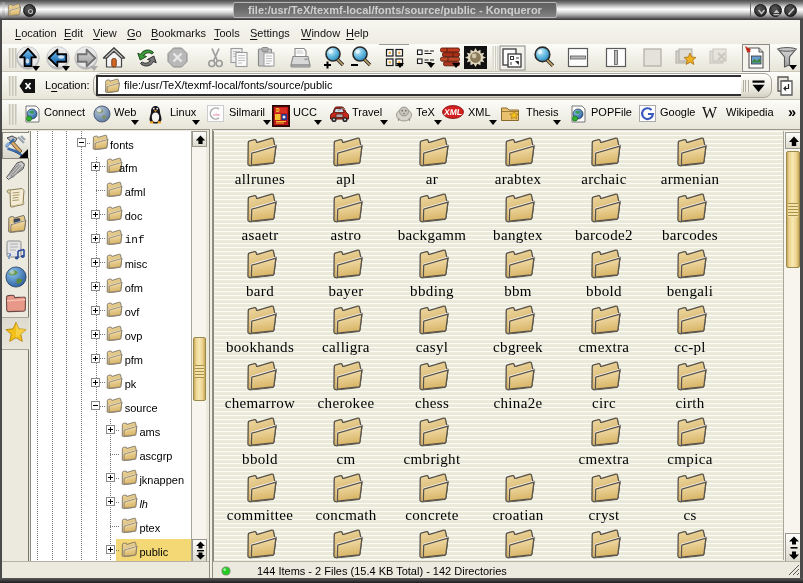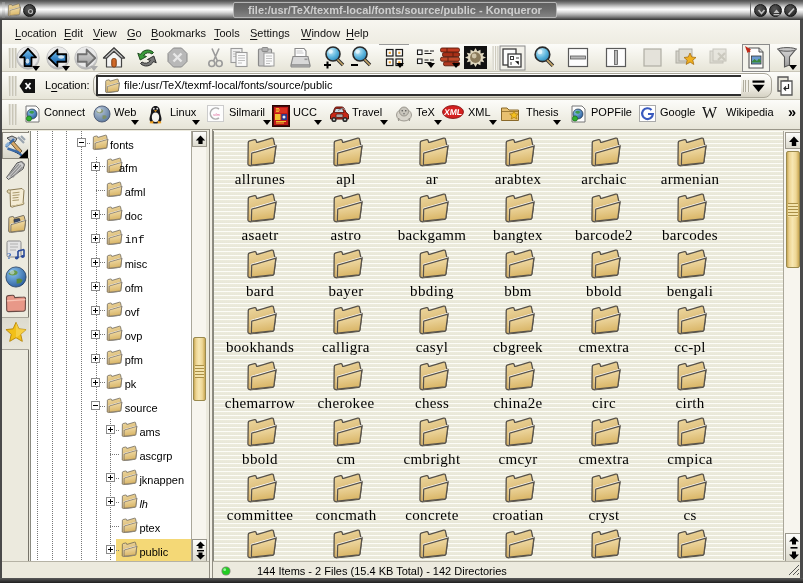--- a/index.html
+++ b/index.html
@@ -972,27 +972,20 @@
 <path d="M7.4,16.6 L30.8,9.9 L28.9,25.7 C28.8,26.5 28.3,26.9 27.5,27.0 L7.5,29.2 Z" fill="#ffffff"></path>
 <path d="M8.3,17.8 L30.7,11.3 L28.9,25.6 C28.85,26.2 28.4,26.6 27.8,26.7 L8.0,28.9 Z" fill="url(#fgf)" stroke="#57524a" stroke-width="1.1" stroke-linejoin="round"></path>
 </svg><div class="clab">cm</div></div>
         <div class="cell" style="left:175px;top:283px;"><svg width="38" height="34.5" viewBox="0 0 32 32">
 <path d="M5.2,28.8 Q16,31.4 28.9,27.0 L28.9,25.0 L6.0,27.0 Z" fill="#aaaaa2" opacity="0.55"></path>
 <path d="M4.8,27.8 L5.1,8.0 C5.15,7.1 5.7,6.5 6.5,6.3 L10.9,5.3 C11.7,5.15 12.25,5.45 12.45,6.15 L12.95,7.85 L13.75,7.7 L26.8,3.85 C27.7,3.6 28.35,4.05 28.5,4.9 L29.85,10.9 L30.9,10.6 L28.9,25.8 C28.8,26.6 28.3,27.1 27.5,27.2 L8.0,29.4 C6.5,29.6 4.8,28.8 4.8,27.8 Z" fill="url(#fgb)" stroke="#57524a" stroke-width="1.2" stroke-linejoin="round"></path>
 
 <path d="M7.4,16.6 L30.8,9.9 L28.9,25.7 C28.8,26.5 28.3,26.9 27.5,27.0 L7.5,29.2 Z" fill="#ffffff"></path>
 <path d="M8.3,17.8 L30.7,11.3 L28.9,25.6 C28.85,26.2 28.4,26.6 27.8,26.7 L8.0,28.9 Z" fill="url(#fgf)" stroke="#57524a" stroke-width="1.1" stroke-linejoin="round"></path>
 </svg><div class="clab">cmbright</div></div>
-        <div class="cell" style="left:261px;top:283px;"><svg width="38" height="34.5" viewBox="0 0 32 32">
-<path d="M5.2,28.8 Q16,31.4 28.9,27.0 L28.9,25.0 L6.0,27.0 Z" fill="#aaaaa2" opacity="0.55"></path>
-<path d="M4.8,27.8 L5.1,8.0 C5.15,7.1 5.7,6.5 6.5,6.3 L10.9,5.3 C11.7,5.15 12.25,5.45 12.45,6.15 L12.95,7.85 L13.75,7.7 L26.8,3.85 C27.7,3.6 28.35,4.05 28.5,4.9 L29.85,10.9 L30.9,10.6 L28.9,25.8 C28.8,26.6 28.3,27.1 27.5,27.2 L8.0,29.4 C6.5,29.6 4.8,28.8 4.8,27.8 Z" fill="url(#fgb)" stroke="#57524a" stroke-width="1.2" stroke-linejoin="round"></path>
-
-<path d="M7.4,16.6 L30.8,9.9 L28.9,25.7 C28.8,26.5 28.3,26.9 27.5,27.0 L7.5,29.2 Z" fill="#ffffff"></path>
-<path d="M8.3,17.8 L30.7,11.3 L28.9,25.6 C28.85,26.2 28.4,26.6 27.8,26.7 L8.0,28.9 Z" fill="url(#fgf)" stroke="#57524a" stroke-width="1.1" stroke-linejoin="round"></path>
-</svg><div class="clab">cmcyr</div></div>
         <div class="cell" style="left:347px;top:283px;"><svg width="38" height="34.5" viewBox="0 0 32 32">
 <path d="M5.2,28.8 Q16,31.4 28.9,27.0 L28.9,25.0 L6.0,27.0 Z" fill="#aaaaa2" opacity="0.55"></path>
 <path d="M4.8,27.8 L5.1,8.0 C5.15,7.1 5.7,6.5 6.5,6.3 L10.9,5.3 C11.7,5.15 12.25,5.45 12.45,6.15 L12.95,7.85 L13.75,7.7 L26.8,3.85 C27.7,3.6 28.35,4.05 28.5,4.9 L29.85,10.9 L30.9,10.6 L28.9,25.8 C28.8,26.6 28.3,27.1 27.5,27.2 L8.0,29.4 C6.5,29.6 4.8,28.8 4.8,27.8 Z" fill="url(#fgb)" stroke="#57524a" stroke-width="1.2" stroke-linejoin="round"></path>
 
 <path d="M7.4,16.6 L30.8,9.9 L28.9,25.7 C28.8,26.5 28.3,26.9 27.5,27.0 L7.5,29.2 Z" fill="#ffffff"></path>
 <path d="M8.3,17.8 L30.7,11.3 L28.9,25.6 C28.85,26.2 28.4,26.6 27.8,26.7 L8.0,28.9 Z" fill="url(#fgf)" stroke="#57524a" stroke-width="1.1" stroke-linejoin="round"></path>
 </svg><div class="clab">cmextra</div></div>
         <div class="cell" style="left:433px;top:283px;"><svg width="38" height="34.5" viewBox="0 0 32 32">
 <path d="M5.2,28.8 Q16,31.4 28.9,27.0 L28.9,25.0 L6.0,27.0 Z" fill="#aaaaa2" opacity="0.55"></path>
 <path d="M4.8,27.8 L5.1,8.0 C5.15,7.1 5.7,6.5 6.5,6.3 L10.9,5.3 C11.7,5.15 12.25,5.45 12.45,6.15 L12.95,7.85 L13.75,7.7 L26.8,3.85 C27.7,3.6 28.35,4.05 28.5,4.9 L29.85,10.9 L30.9,10.6 L28.9,25.8 C28.8,26.6 28.3,27.1 27.5,27.2 L8.0,29.4 C6.5,29.6 4.8,28.8 4.8,27.8 Z" fill="url(#fgb)" stroke="#57524a" stroke-width="1.2" stroke-linejoin="round"></path>

